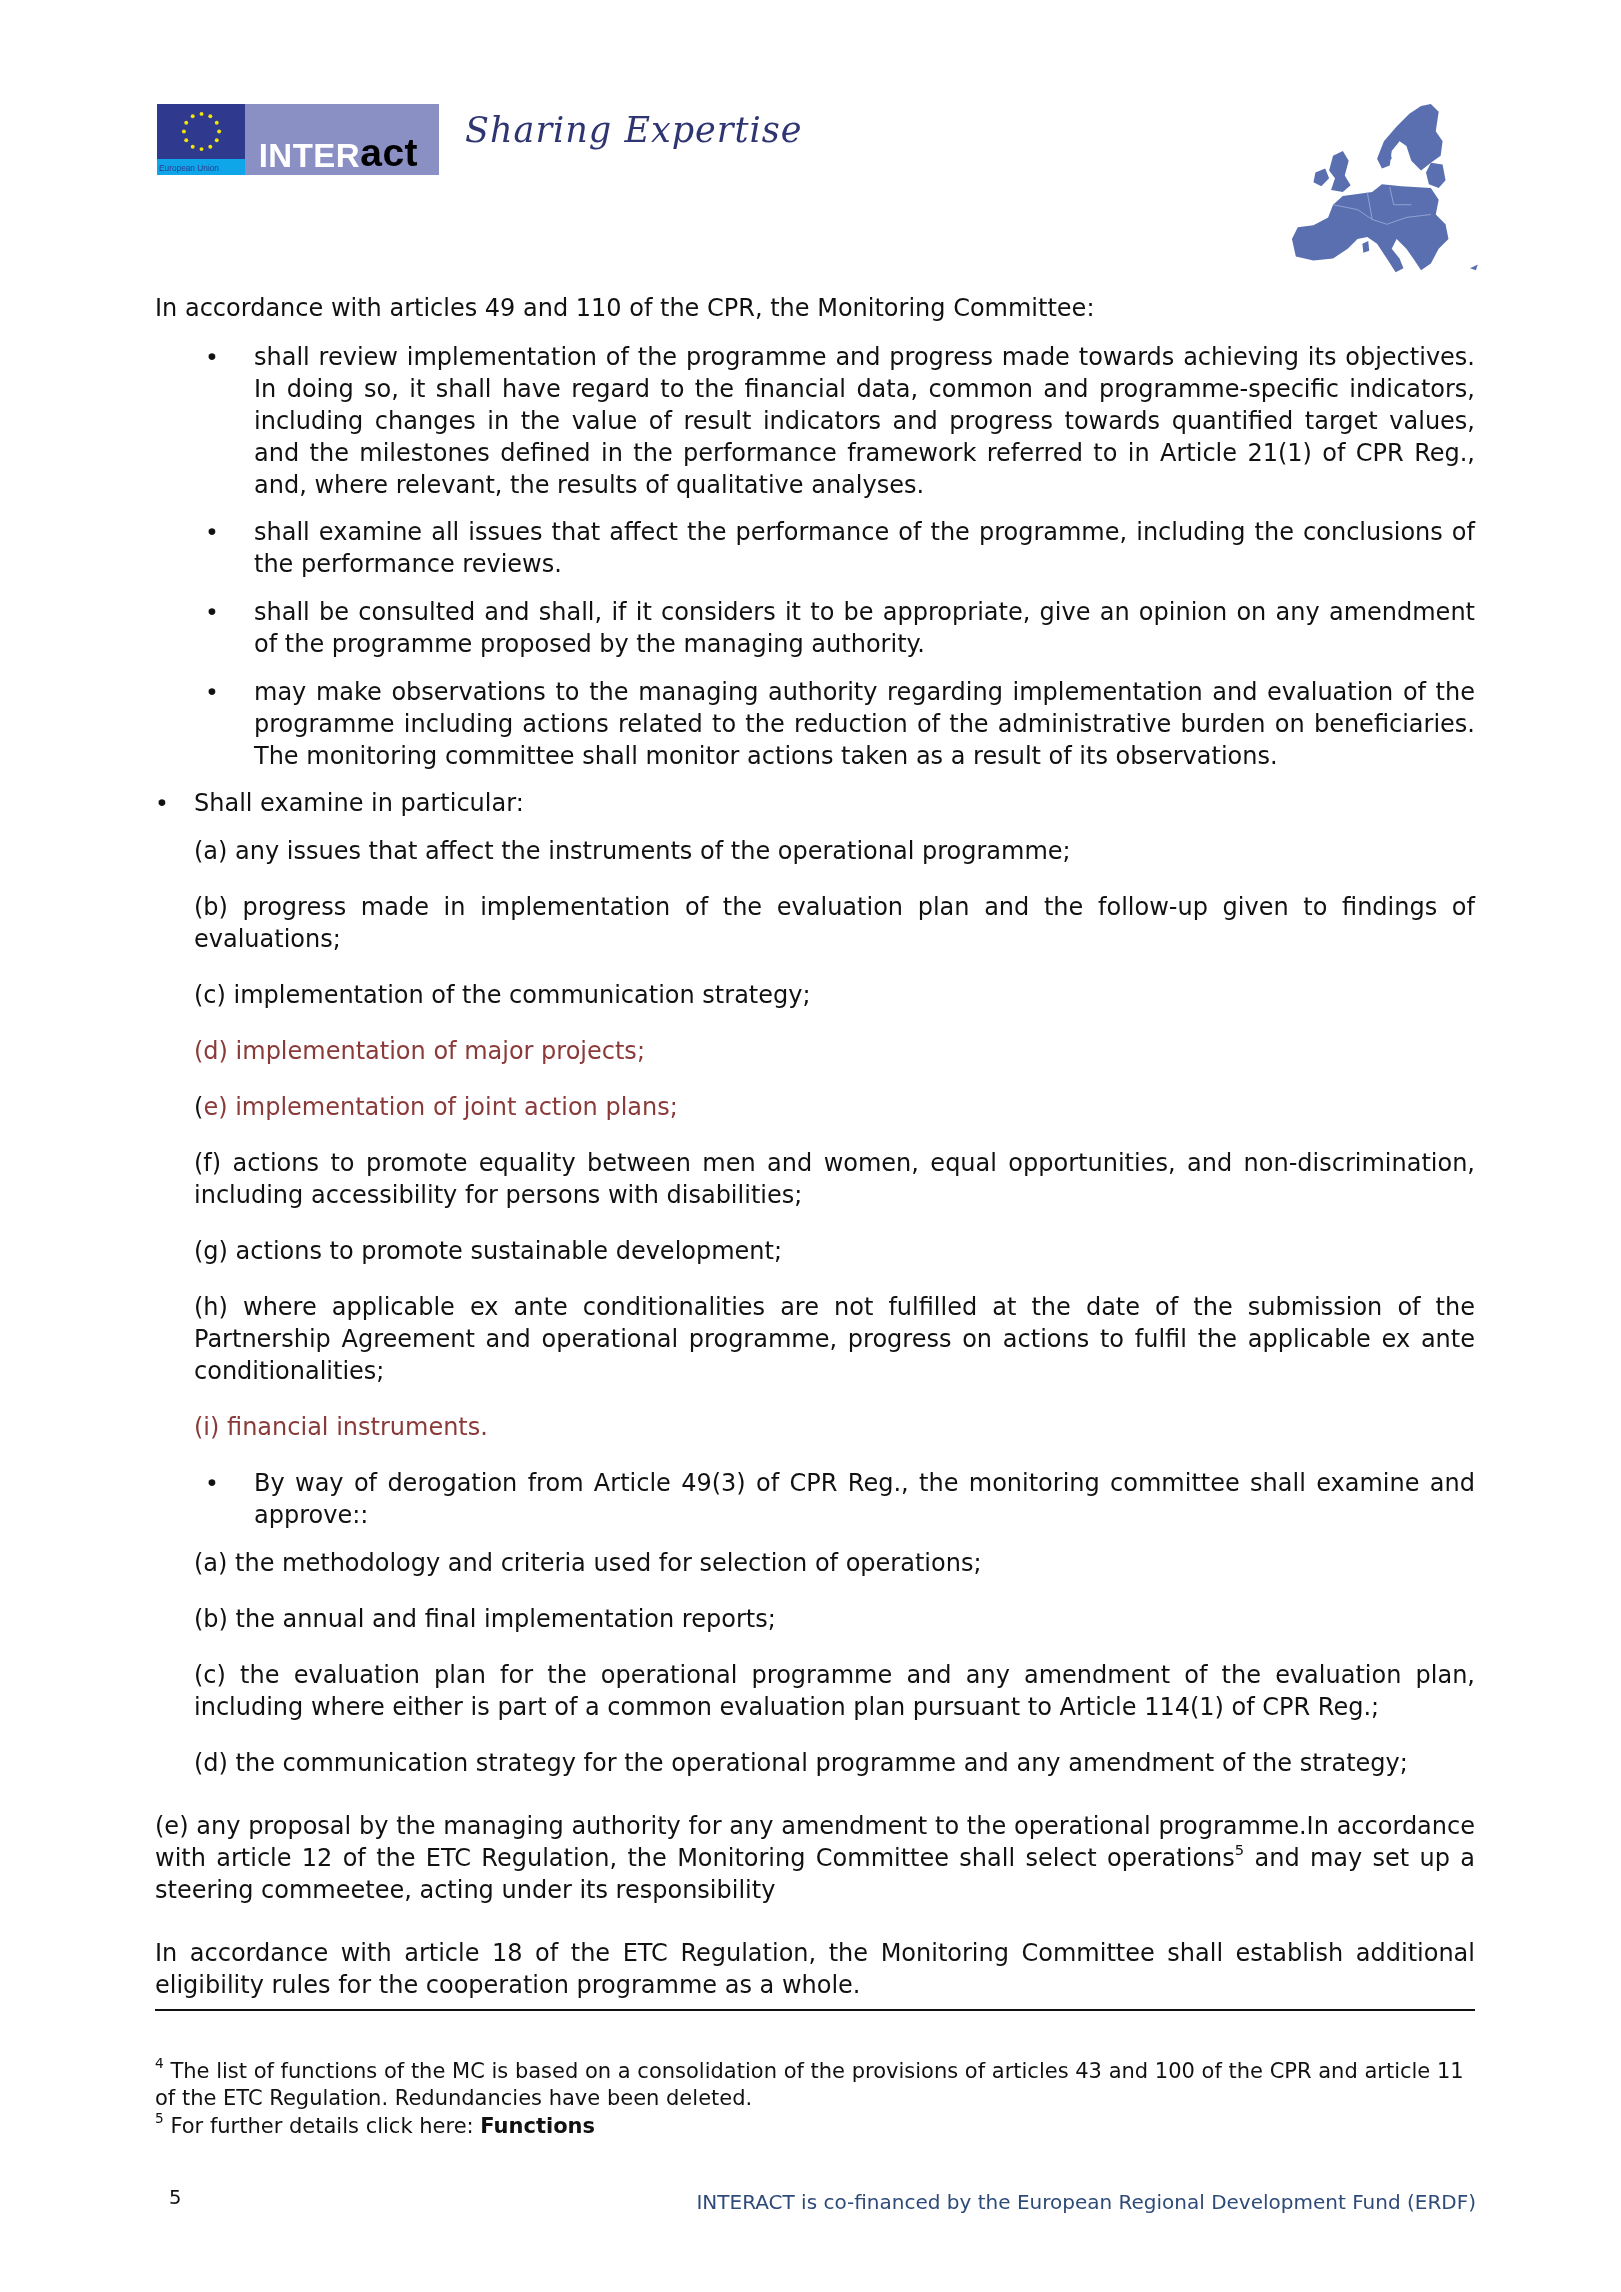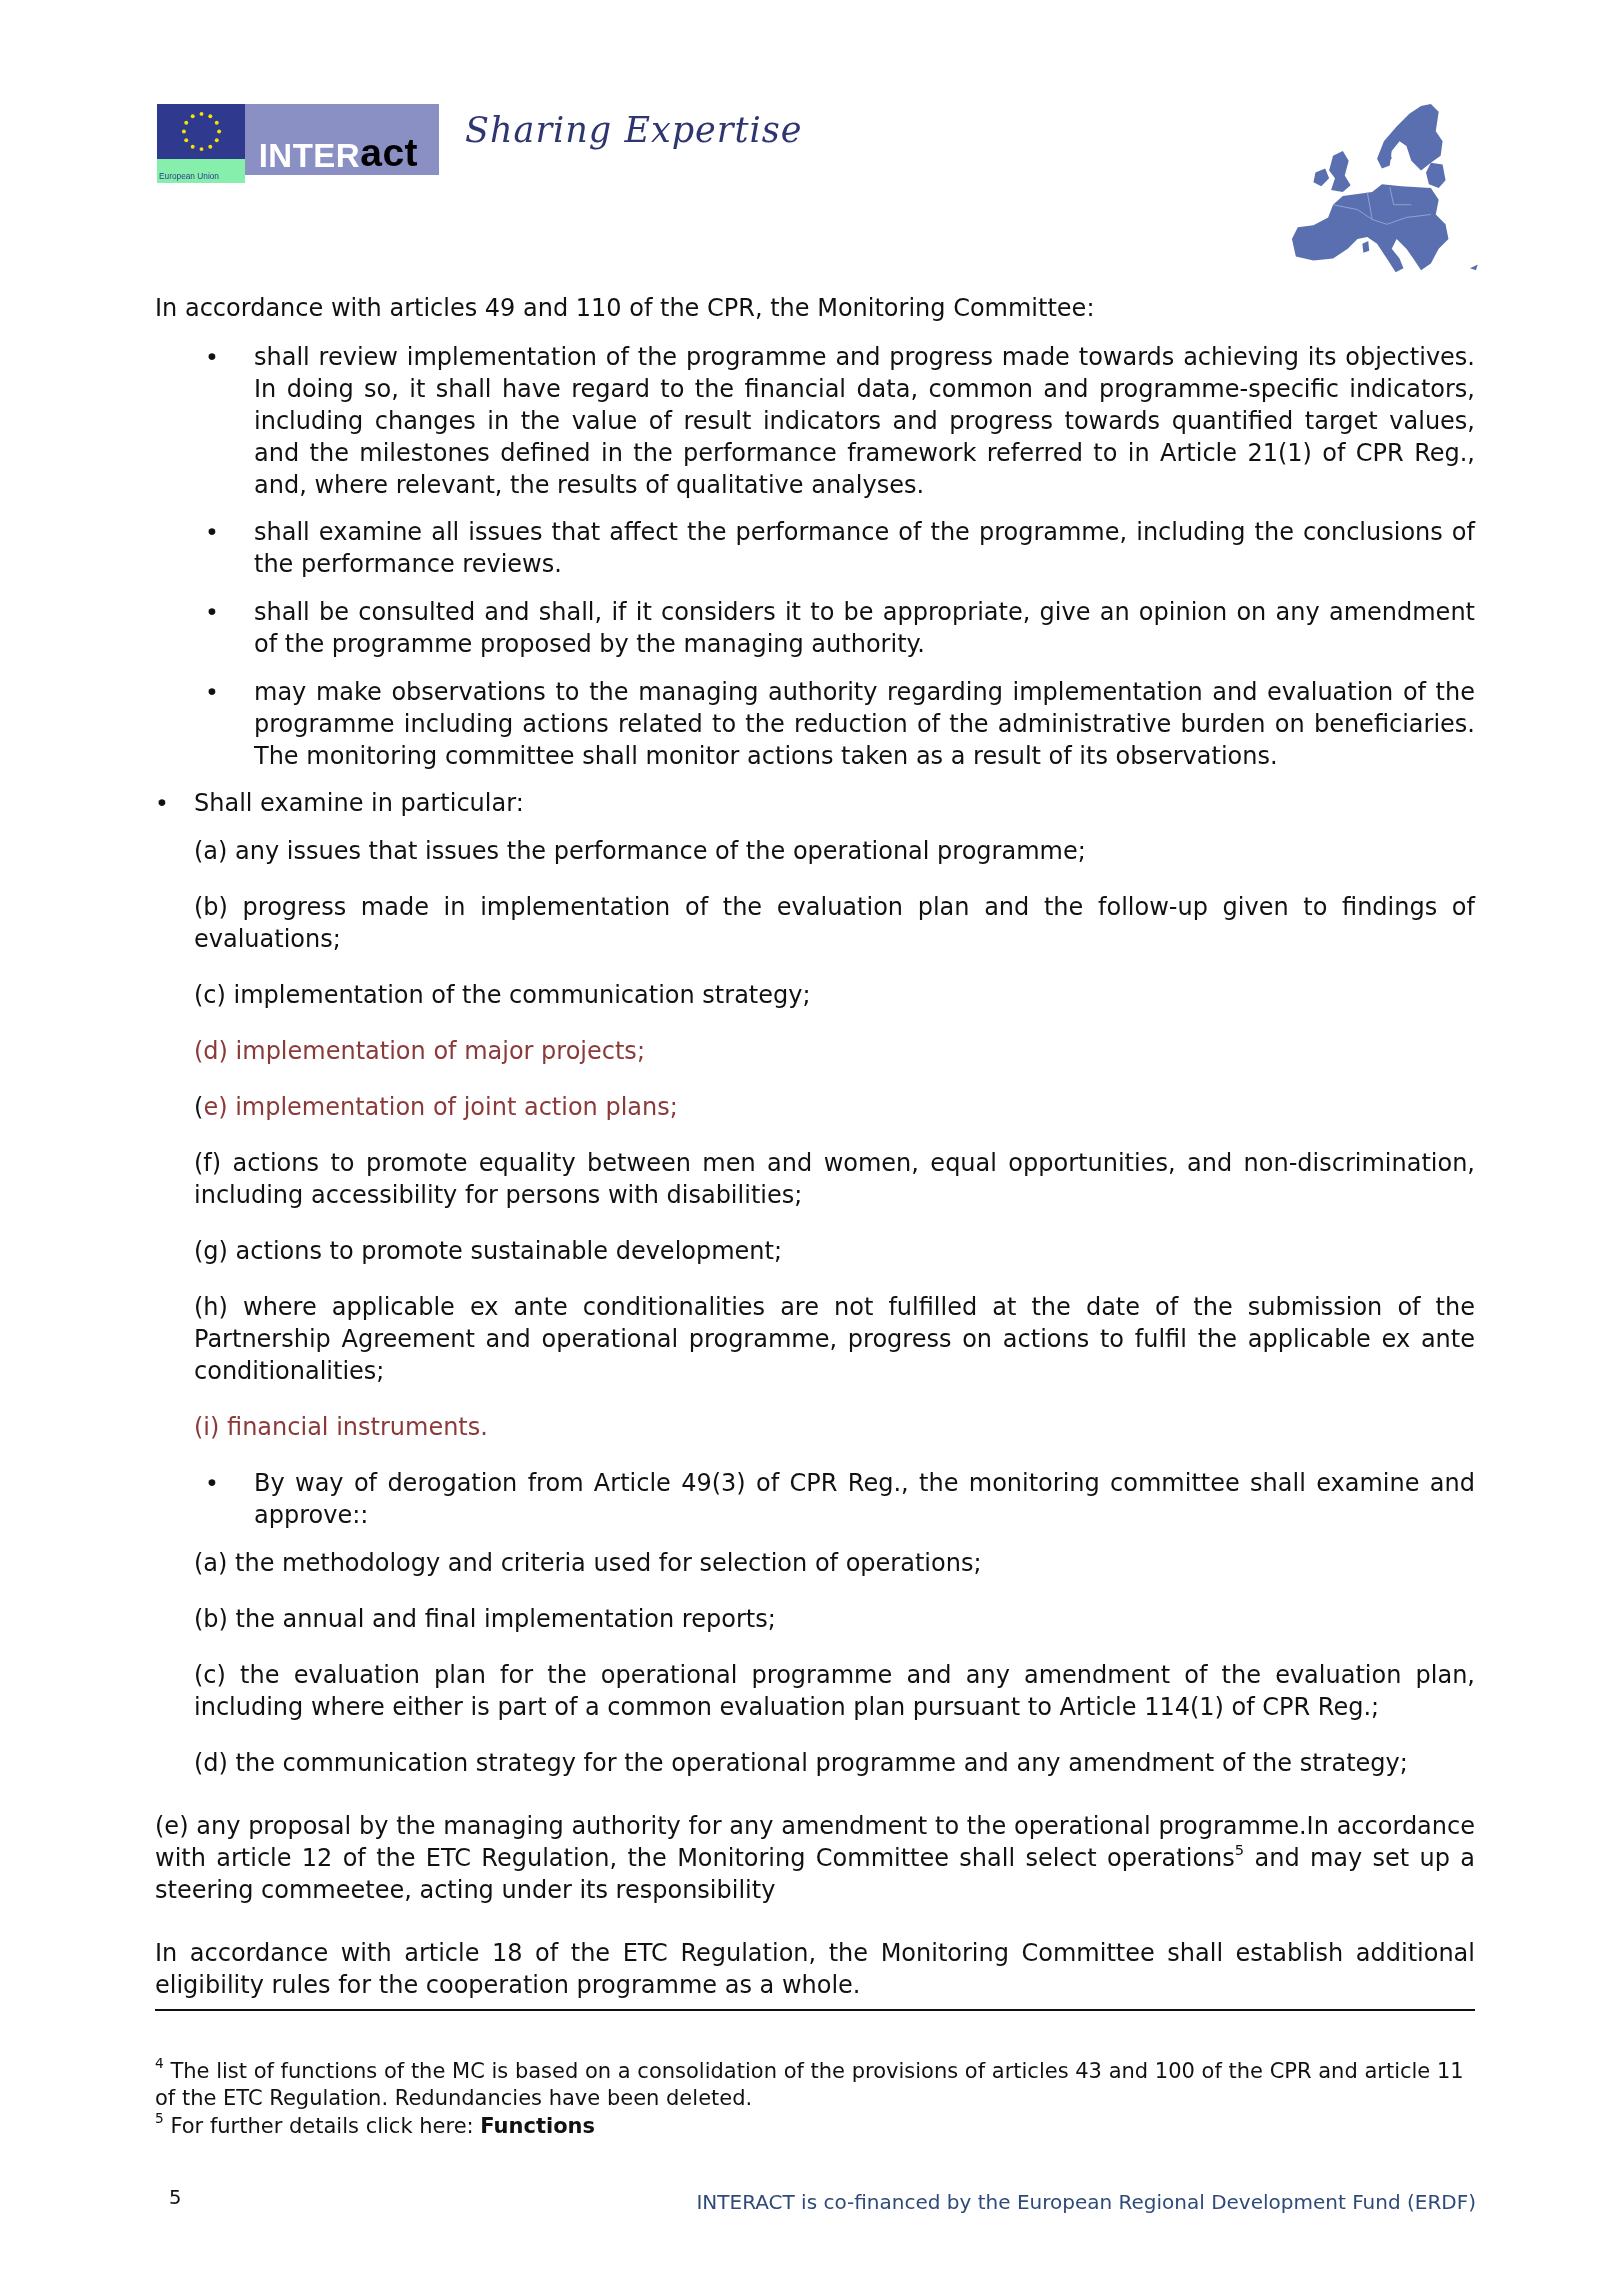--- a/index.html
+++ b/index.html
@@ -3,21 +3,21 @@
 <meta charset="utf-8">
 <style>
   html, body { margin: 0; padding: 0; background: #ffffff; }
   body { width: 1621px; height: 2293px; position: relative; overflow: hidden;
          font-family: "DejaVu Sans", sans-serif; color: #111; }
   .page { position: absolute; left: 0; top: 0; width: 1621px; height: 2293px; }
 
   
   .logo { position: absolute; left: 157px; top: 104px; width: 282px; height: 71px;
           background: #8a8fc4; display: flex; }
-  .logo .eu { width: 88px; height: 79px; position: relative; background: #86efac; }
+  .logo .eu { width: 88px; height: 71px; position: relative; background: #0ea5e9; }
   .logo .eu .flag { position: absolute; left: 0; top: 0; width: 88px; height: 55px; background: #2f3a8f; }
   .logo .eu .flag svg { position: absolute; left: 21.6px; top: 4.9px; }
   .logo .eu .eu-label { position: absolute; left: 2px; bottom: 2px; font-size: 8.3px;
           color: #2f3a8f; font-family: "Liberation Sans", sans-serif; }
   .logo .brand { flex: 1; display: flex; align-items: flex-end; padding-left: 13.7px;
           font-family: "Liberation Sans", sans-serif; font-weight: bold; font-size: 33px;
           letter-spacing: 0.5px; }
   .logo .brand .inter { color: #ffffff; }
   .logo .brand .act { color: #000000; font-size: 39px; }
   .tagline { position: absolute; left: 465px; top: 110px; font-family: "DejaVu Serif", serif;
@@ -123,21 +123,21 @@
     <div class="bullet lvl2 mt16">
       <span class="dot">•</span>
       <span>may make observations to the managing authority regarding implementation and evaluation of the programme including actions related to the reduction of the administrative burden on beneficiaries. The monitoring committee shall monitor actions taken as a result of its observations.</span>
     </div>
 
     <div class="bullet lvl1 mt16">
       <span class="dot">•</span>
       <span>Shall examine in particular:</span>
     </div>
 
-    <p class="sub mt16">(a) any issues that issues the performance of the operational programme;</p>
+    <p class="sub mt16">(a) any issues that affect the instruments of the operational programme;</p>
     <p class="sub mt16">(b) progress made in implementation of the evaluation plan and the follow-up given to findings of evaluations;</p>
     <p class="sub mt16">(c) implementation of the communication strategy;</p>
     <p class="sub mt16 red">(d) implementation of major projects;</p>
     <p class="sub mt16"><span class="blk">(</span><span class="red">e) implementation of joint action plans;</span></p>
     <p class="sub mt16">(f) actions to promote equality between men and women, equal opportunities, and non-discrimination, including accessibility for persons with disabilities;</p>
     <p class="sub mt16">(g) actions to promote sustainable development;</p>
     <p class="sub mt16">(h) where applicable ex ante conditionalities are not fulfilled at the date of the submission of the Partnership Agreement and operational programme, progress on actions to fulfil the applicable ex ante conditionalities;</p>
     <p class="sub mt16 red">(i) financial instruments.</p>
 
     <div class="bullet lvl2 mt16">

